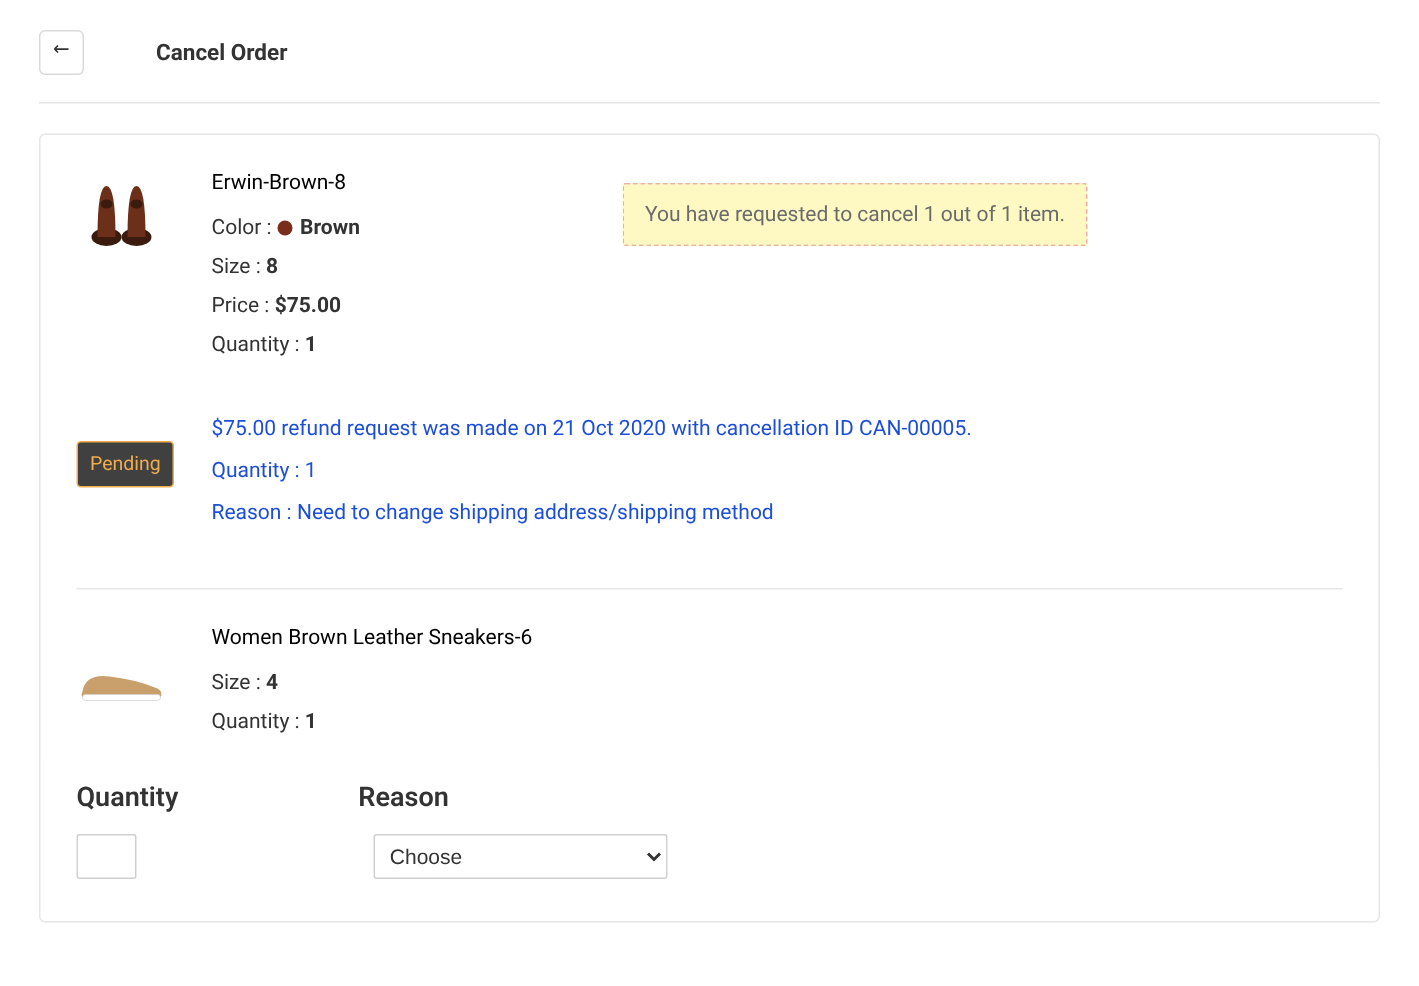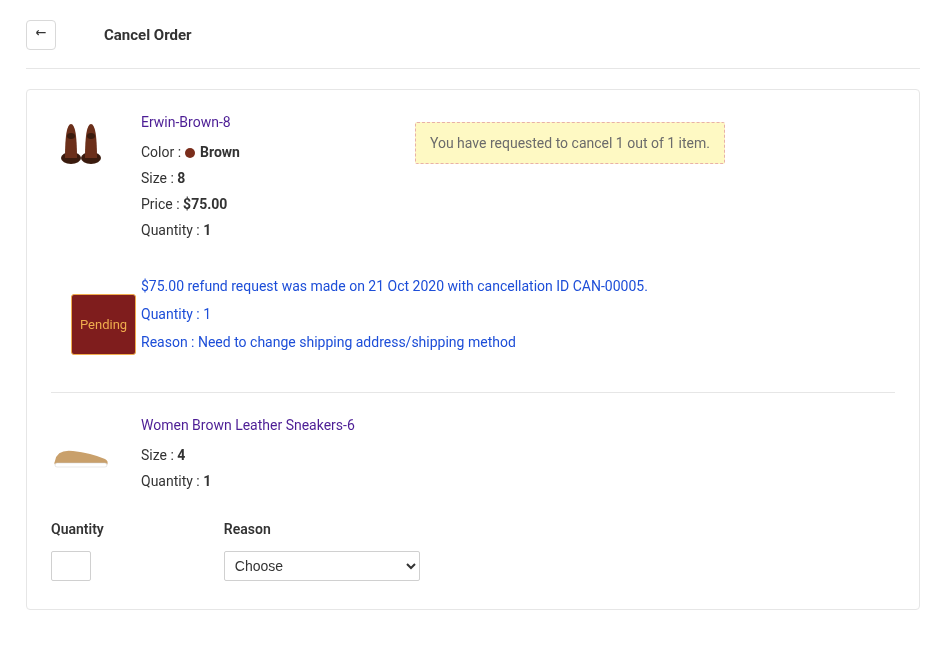--- a/index.html
+++ b/index.html
@@ -36,21 +36,21 @@
     margin-top: 20px;
     padding: 24px 24px 28px 24px;
   }
 
   .item-row { display: flex; position: relative; }
   .thumb-col { width: 90px; flex: 0 0 90px; }
   .thumb { width: 60px; height: 60px; display:flex; align-items:center; justify-content:center; }
   .thumb svg { width: 60px; height: 52px; }
 
   .details-col { flex: 1; }
-  .prod-name { color: #4c1d95; font-size: 14px; margin-bottom: 14px; }
+  .prod-name { color: #000000; font-size: 14px; margin-bottom: 14px; }
   .attr { font-size: 14px; margin-bottom: 10px; color:#333; }
   .attr b { font-weight: 700; }
   .swatch {
     display: inline-block; width:10px; height:10px; border-radius:50%;
     background:#7a2d1b; margin-right:2px; vertical-align:middle;
   }
 
   .banner {
     position: absolute;
     right: 170px; top: 8px;
@@ -61,46 +61,45 @@
     padding: 12px 14px;
     border-radius: 2px;
   }
 
   .refund-block { display:flex; margin-top: 30px; }
   .status-col { width:90px; flex:0 0 90px; padding-top:16px; }
   .status-badge {
     display:inline-block;
     border:1px solid #f0ad4e;
     color:#f0ad4e;
-    padding: 22px 8px;
+    padding: 7px 8px;
     font-size: 13px;
     border-radius:3px;
-    background:#7f1d1d;
-    margin-left:20px;
+    background:#404040;
   }
   .refund-text p { margin: 0 0 12px 0; font-size:14px; color:#1d4ed8; }
 
   .divider {
     border: none;
     border-top: 1px solid #e6e6e6;
     margin: 30px 0 24px 0;
   }
 
   .form-row { display:flex; gap: 120px; margin-top: 22px; }
   .form-group { display:flex; flex-direction:column; }
-  .form-label { font-size:14px; font-weight:600; margin-bottom:14px; color:#333;}
+  .form-label { font-size:18px; font-weight:600; margin-bottom:14px; color:#333;}
   .qty-input {
     width: 40px; height: 30px;
     border:1px solid #d0d0d0; border-radius:2px;
     padding: 4px; font-size:14px; text-align:center;
   }
   .reason-select {
     width: 196px; height: 30px;
     border:1px solid #d0d0d0; border-radius:2px;
-    padding: 4px 6px; font-size:14px; background:#fff; color:#333;
+    padding: 4px 6px; font-size:14px; background:#fff; color:#333;margin-left:10px;
   }
 </style>
 </head>
 <body>
 
 <div class="header-row">
   <div class="back-btn">
     <svg viewBox="0 0 24 24">
         <path d="M20 8 L4 8 M4 8 L8 4 M4 8 L8 12"></path>
       </svg>

